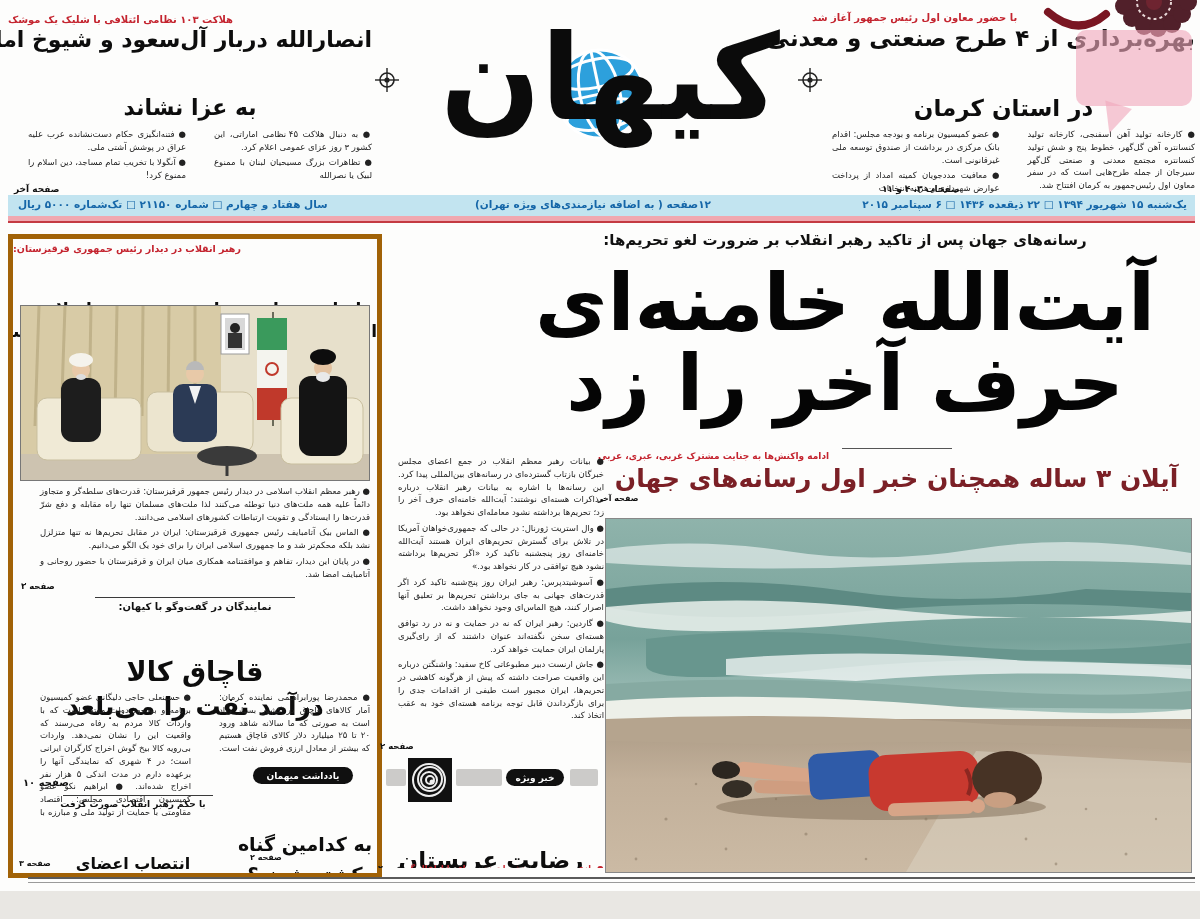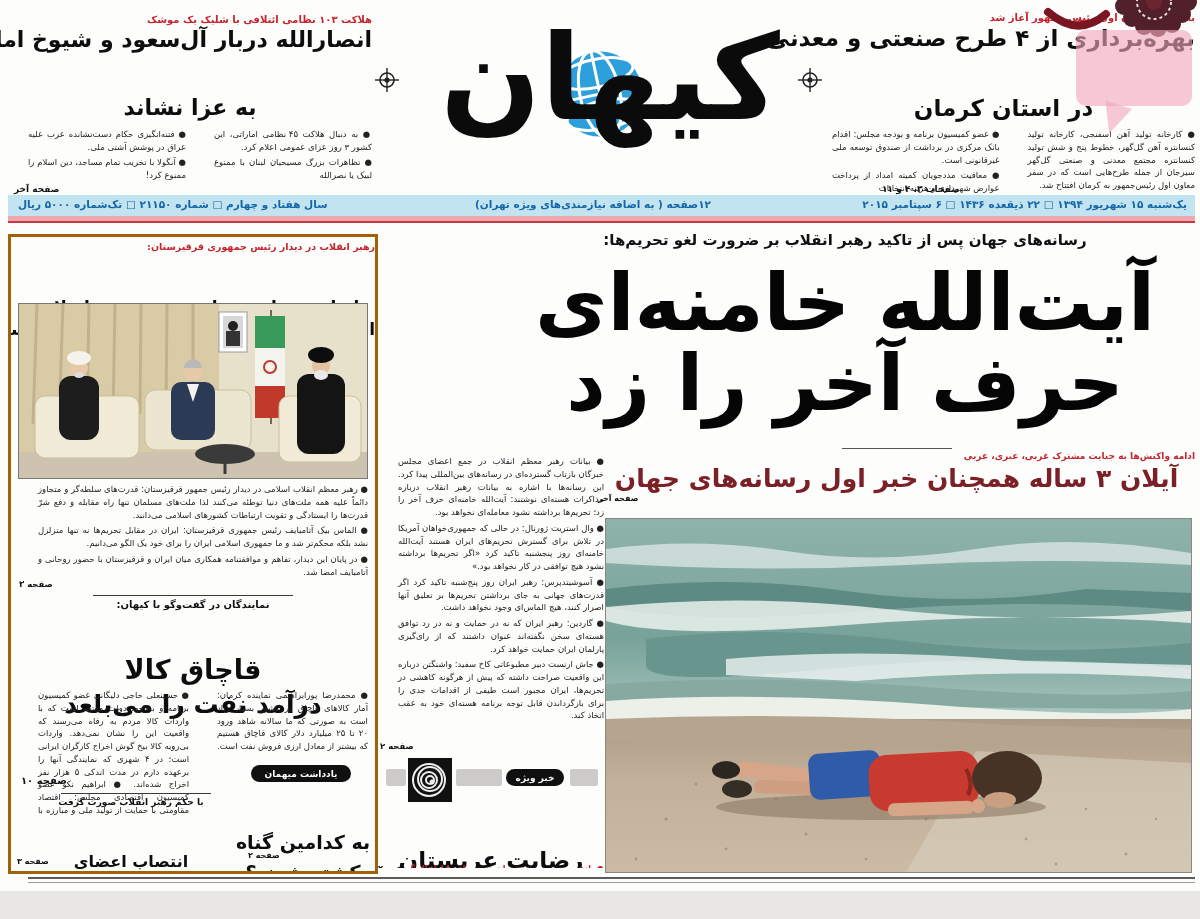--- a/index.html
+++ b/index.html
@@ -1,19 +1,19 @@
 <!DOCTYPE html>
 <html lang="fa" dir="rtl"><head>
 <meta charset="utf-8">
 <style>
   html,body{margin:0;padding:0;background:#fff;}
   .page{position:relative;width:1200px;height:919px;background:#fdfdfc;overflow:hidden;
         font-family:"DejaVu Sans",sans-serif;direction:rtl;}
   .abs{position:absolute;}
-  .kicker-red{color:#c4242f;font-weight:bold;text-align:right;}
+  .kicker-red{color:#c4242f;font-weight:bold;text-align:left;}
   .kicker-black{color:#111;font-weight:bold;text-align:center;}
   .hl{color:#0d0d0d;font-weight:bold;text-align:center;white-space:nowrap;line-height:1.2;margin-top:42px;}
   .body-text{font-size:8.5px;line-height:1.5;color:#222;text-align:justify;overflow:hidden;}
   .body-text .b{margin-bottom:3px;margin-left:20px;}
   .cols{display:flex;gap:8px;}
   .cols>div{flex:1;}
   .page-ref{font-weight:bold;color:#111;}
   .badge{background:#101010;color:#fff;font-weight:bold;text-align:center;
          border-radius:9px;display:flex;align-items:center;justify-content:center;}
   .greybar{background:#cccbc9;border-radius:2px;}
@@ -159,21 +159,21 @@
         <rect x="263" y="234" width="110" height="56" rx="18" fill="#c8392f" transform="rotate(-3 318 262)"></rect>
         <rect x="282" y="283" width="86" height="13" rx="6" fill="#d7a588" transform="rotate(-2 325 289)"></rect>
         <circle cx="372" cy="287" r="7" fill="#d7a588"></circle>
         <ellipse cx="401" cy="259" rx="35" ry="27" fill="#473325"></ellipse>
         <ellipse cx="394" cy="281" rx="16" ry="8" fill="#c99f82"></ellipse>
         <path d="M360,250 q8,14 2,26" stroke="#8c2721" stroke-width="4" fill="none"></path>
       </g>
     </svg>
   </div>
 
-  <div class="abs" style="left:8px;top:234px;width:364px;height:634px;border:3px solid #a16207;overflow:hidden;text-decoration:underline;">
+  <div class="abs" style="left:8px;top:234px;width:364px;height:634px;border:5px solid #a16207;overflow:hidden;text-decoration:underline;">
     <div class="kicker-red abs" style="left:0;top:4px;width:100%;font-size:9.5px;">رهبر انقلاب در دیدار رئیس جمهوری قرقیزستان:</div>
     <div class="hl abs" style="left:0;top:18px;width:100%;font-size:17px;">اساس سیاست خارجی جمهوری اسلامی</div>
     <div class="hl abs" style="left:0;top:40px;width:100%;font-size:17px;">افزایش ارتباطات بین کشورهای اسلامی است</div>
 
     <div class="abs" style="left:7px;top:66px;width:348px;height:174px;border:1px solid #777;background:#ddd2b2;">
       <svg width="348" height="174" viewBox="0 0 348 174">
         <rect width="348" height="174" fill="#e7e0cb"></rect>
         <rect x="0" y="0" width="200" height="174" fill="#d8cba6"></rect>
         <g stroke="#b7a87f" stroke-width="3" opacity="0.7">
           <line x1="18" y1="0" x2="14" y2="120"></line>

